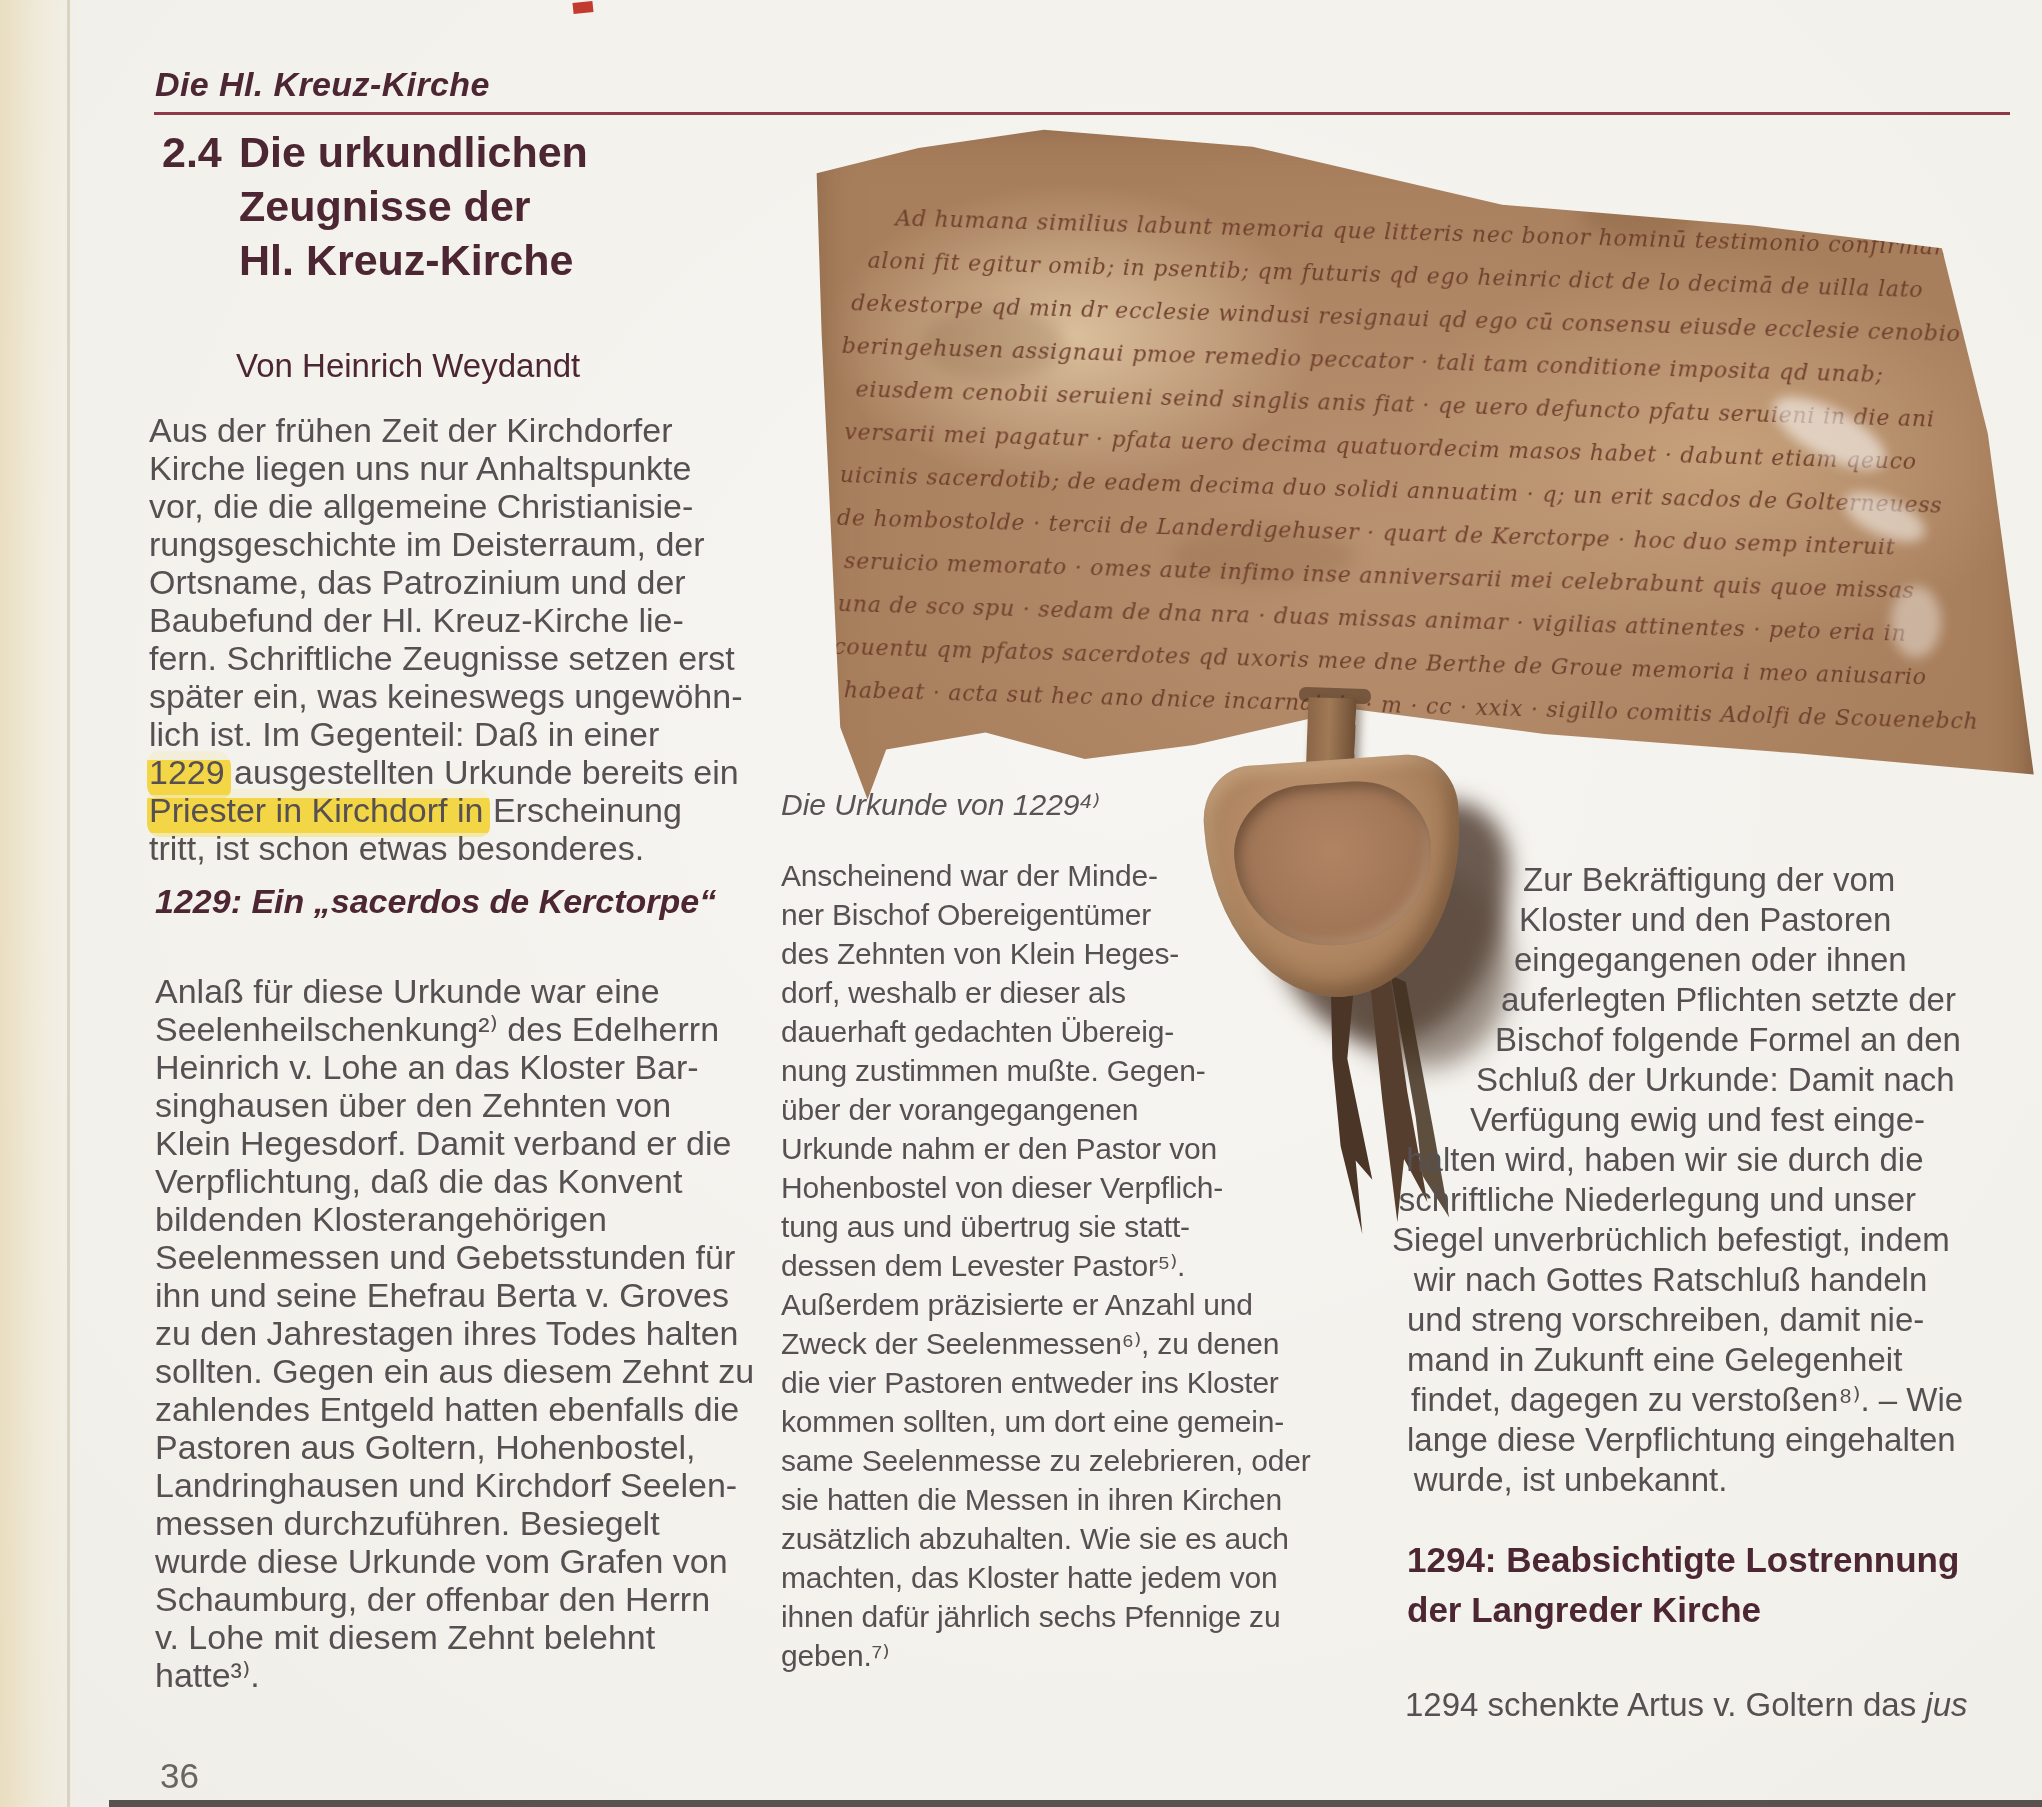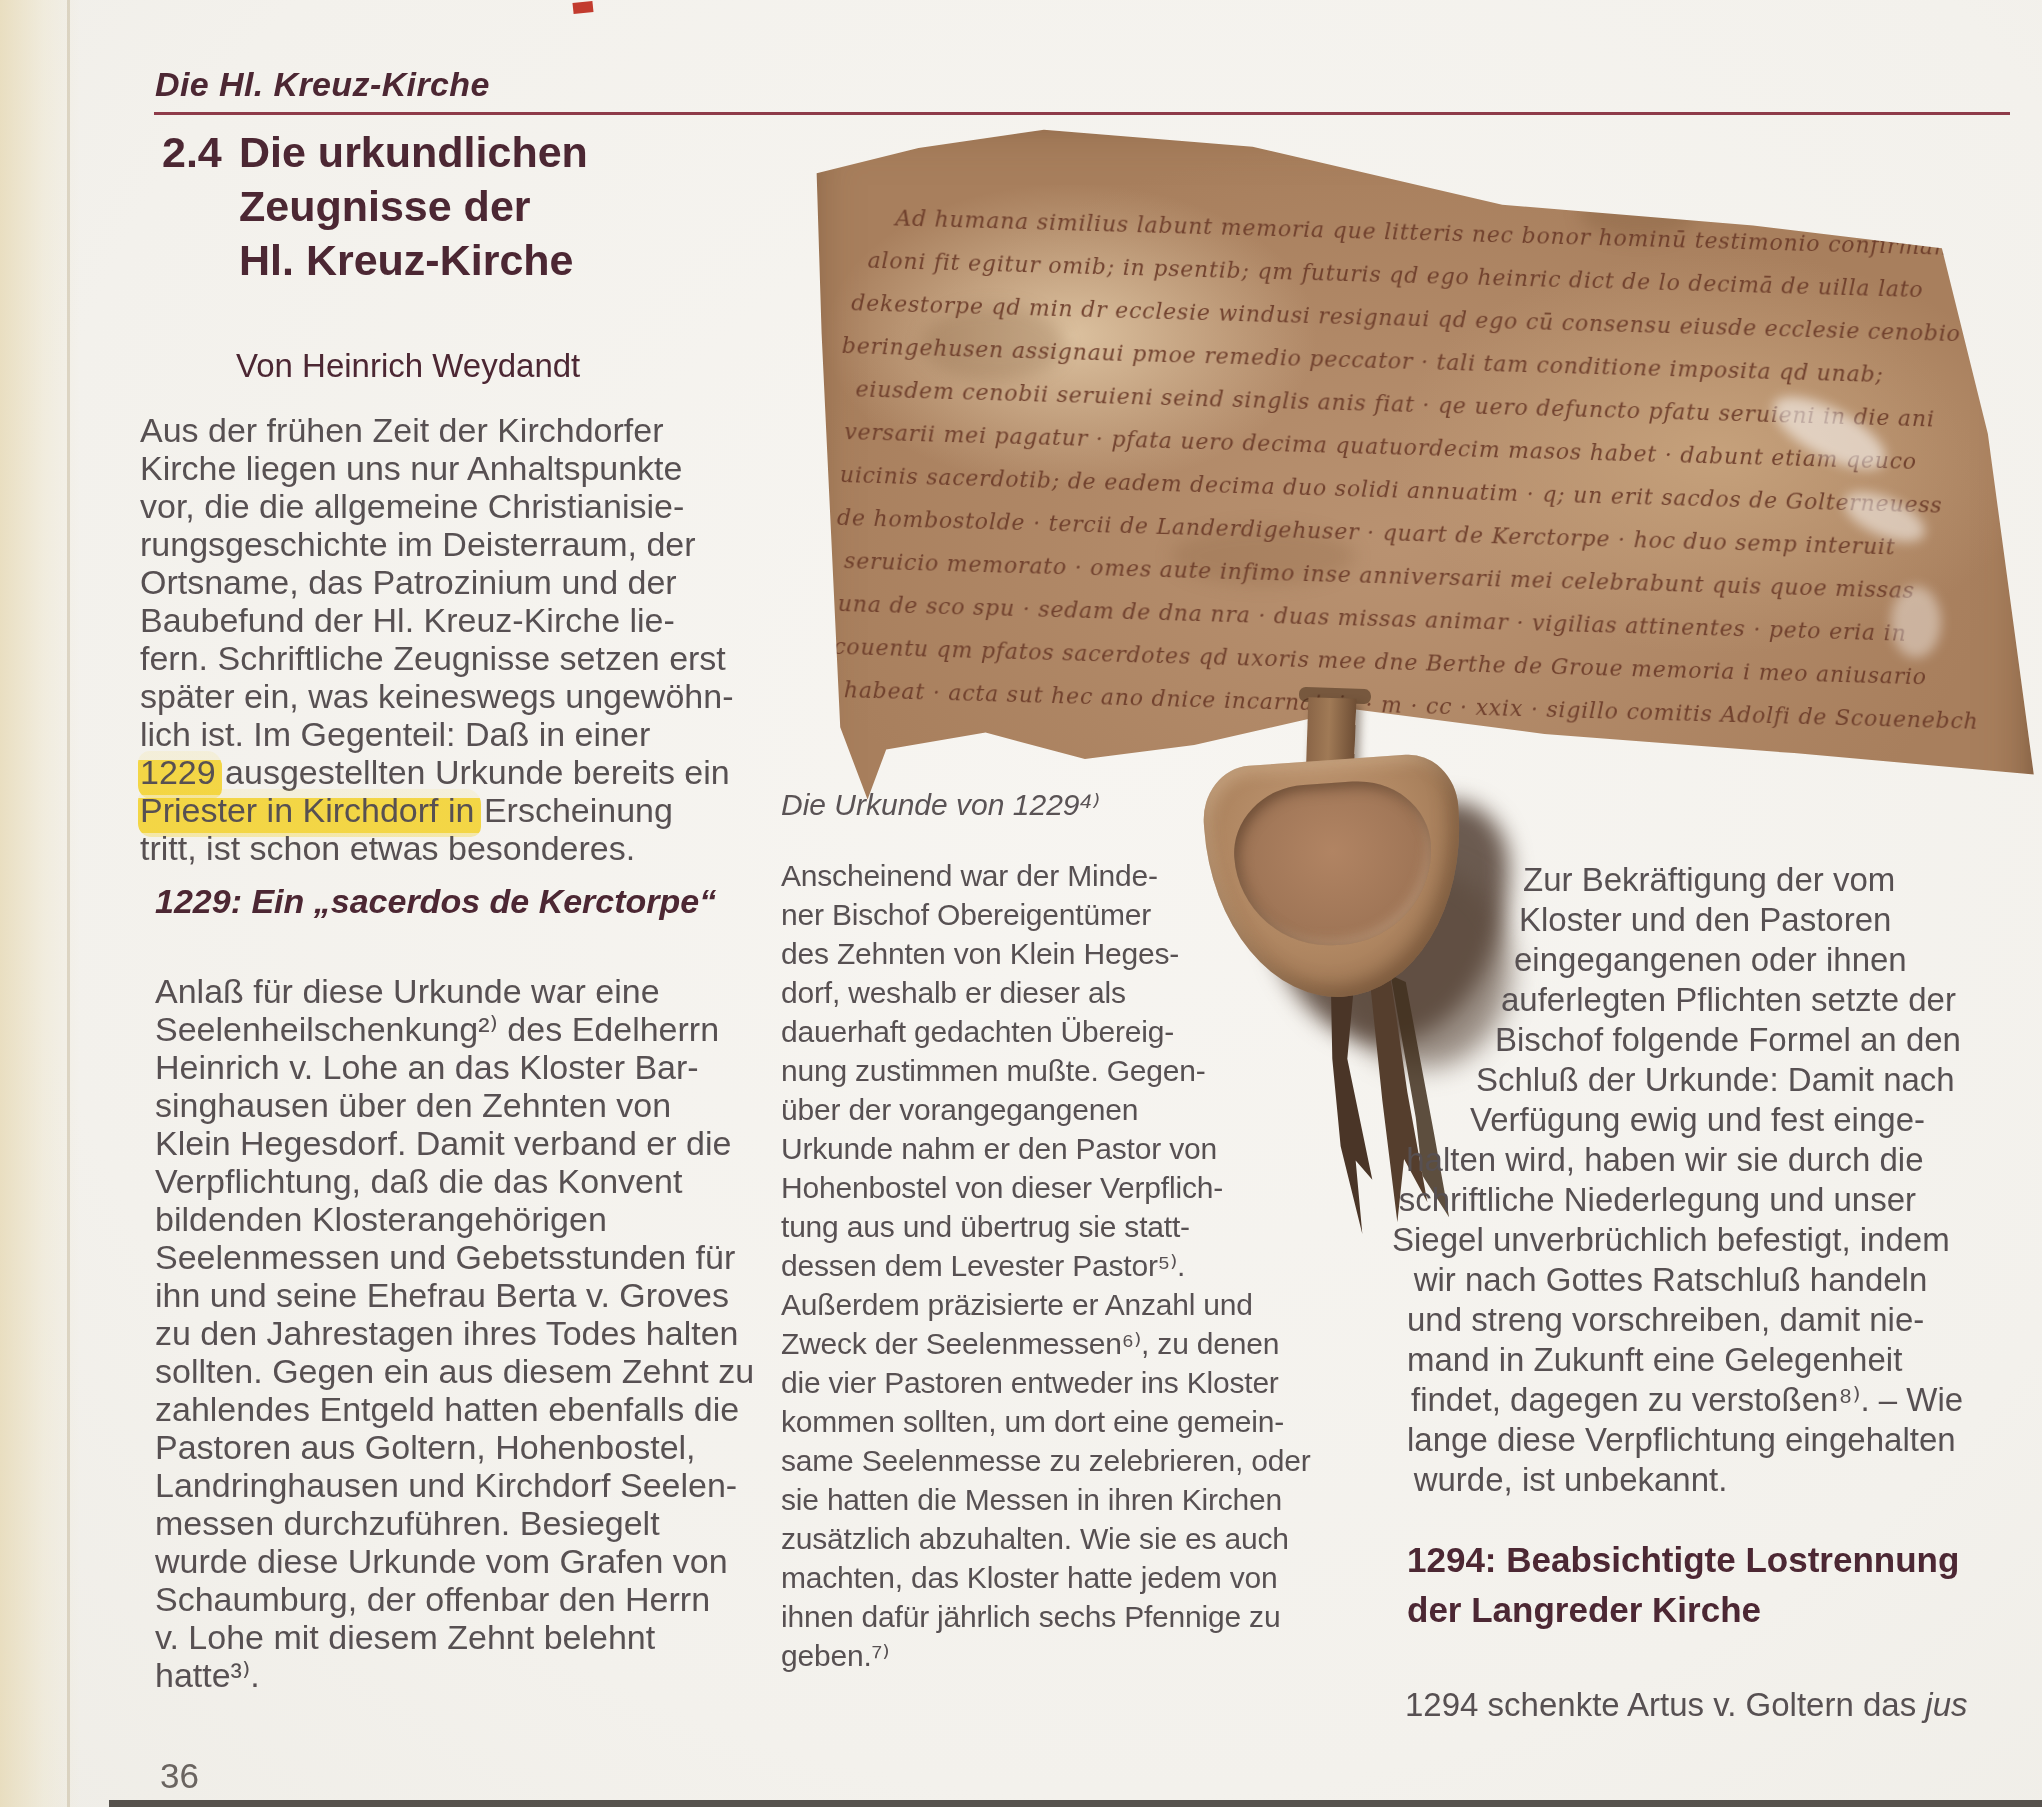--- a/index.html
+++ b/index.html
@@ -17,21 +17,21 @@
   .rule{position:absolute;left:154px;top:112px;width:1856px;height:3.3px;background:#8e3b49;}
 
   .section-heading{position:absolute;left:162px;top:125px;font-size:43px;line-height:54px;font-weight:bold;
         color:#4c2733;}
   .sec-line{white-space:nowrap;padding-left:77px;}
   .sec-line.first{padding-left:0;}
   .sec-num{display:inline-block;width:77px;}
   .byline{position:absolute;left:236px;top:347px;font-size:33px;font-weight:normal;color:#4c2733;white-space:nowrap;}
 
   .textcol div{white-space:nowrap;}
-  .left-para1{position:absolute;left:140px;top:411px;font-size:34px;line-height:38px;}
+  .left-para1{position:absolute;left:149px;top:411px;font-size:34px;line-height:38px;}
   .subhead1{position:absolute;left:155px;top:882px;font-size:34px;font-weight:bold;font-style:italic;
         color:#4c2733;white-space:nowrap;}
   .left-para2{position:absolute;left:155px;top:972px;font-size:34px;line-height:38px;}
   .mid-col{position:absolute;left:781px;top:856px;font-size:30px;line-height:39px;letter-spacing:-0.2px;}
   .right-col{position:absolute;left:1407px;top:860px;font-size:33px;line-height:40px;}
   .subhead2{position:absolute;left:1407px;top:1535px;font-size:35px;line-height:50px;font-weight:bold;
         color:#4c2733;}
   .subhead2 div{white-space:nowrap;}
   .right-para{position:absolute;left:1405px;top:1686px;font-size:33px;white-space:nowrap;}
   .it{font-style:italic;}

